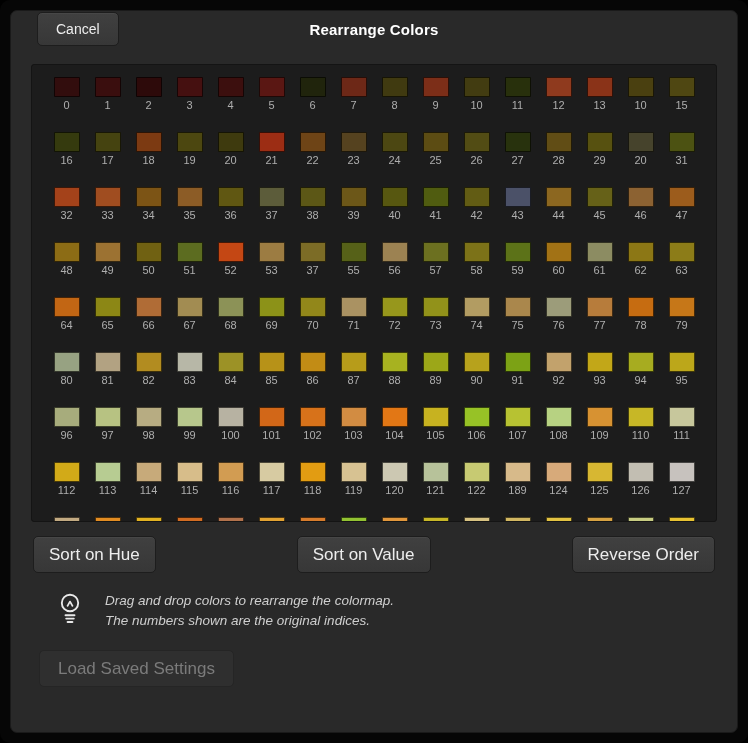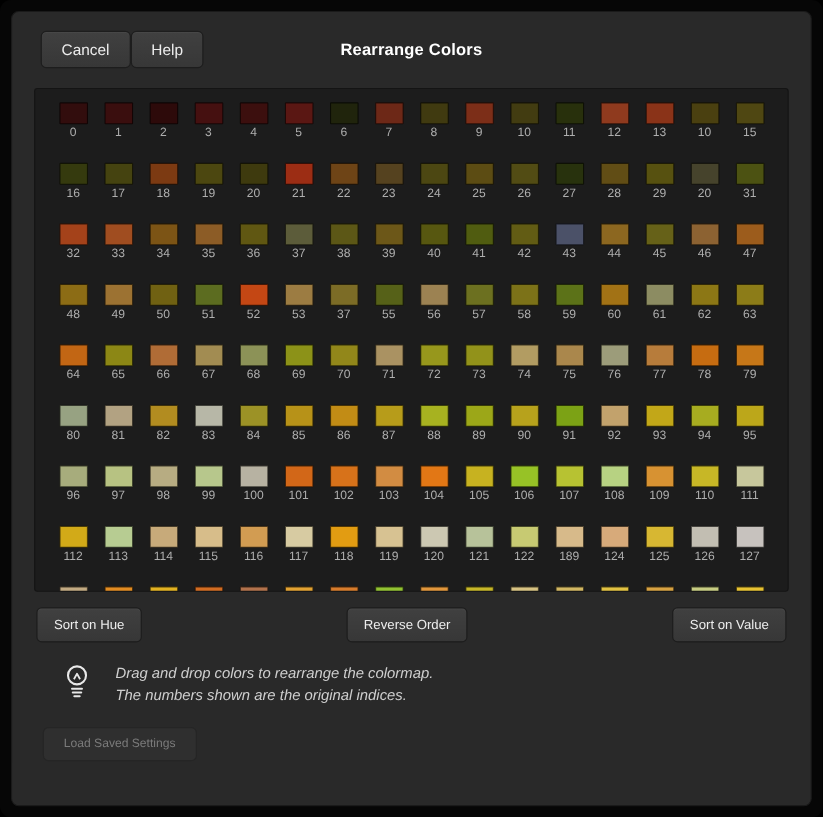--- a/index.html
+++ b/index.html
@@ -12,21 +12,21 @@
   .dialog{
     width:100%;height:100%;box-sizing:border-box;
     background:#292929;border-radius:7px;
     display:flex;flex-direction:column;overflow:hidden;
     border:1px solid #1a1a1a;
   }
 
   
   .header{
     position:relative;display:flex;align-items:center;
-    padding:17px 26px 10px;flex:0 0 auto;
+    padding:1px 26px 10px;gap:12px;flex:0 0 auto;
   }
   .btn{
     display:inline-flex;align-items:center;justify-content:center;gap:7px;
     background:linear-gradient(#404040,#373737);
     border:1px solid #1d1d1d;border-radius:5px;
     color:#ededed;font-size:14px;line-height:1;
     padding:9px 18px;cursor:pointer;white-space:nowrap;
     box-shadow:inset 0 1px 0 rgba(255,255,255,0.04);
   }
   .btn.disabled{
@@ -58,46 +58,45 @@
   }
   .idx{
     margin-top:3px;font-size:11px;color:#aeaeae;line-height:1;
   }
 
   
   .actions{
     display:flex;justify-content:space-between;align-items:center;
     margin:14px 22px 0;flex:0 0 auto;
   }
-  .actions .btn{font-size:12px;padding:9px 15px;}
+  .actions .btn{font-size:17px;padding:9px 15px;}
 
   
   .hint{
     display:flex;align-items:center;gap:22px;
     margin:18px 26px 0 46px;flex:0 0 auto;
   }
   .hint-text{
     font-style:italic;color:#cfcfcf;font-size:13.5px;line-height:1.5;
   }
 
   
   .settings{
     display:flex;gap:10px;margin:18px 28px 18px;flex:0 0 auto;
   }
-  .settings .btn{font-size:11px;padding:9px 18px;}
+  .settings .btn{font-size:17px;padding:9px 18px;}
 </style>
 </head>
 <body>
 
 <div class="frame">
   <div class="dialog">
 
     <div class="header">
       <button class="btn">Cancel</button>
-      <button class="btn">Help</button>
 
       <div class="title">Rearrange Colors</div>
 
     </div>
 
     <div class="palette-panel">
       <div class="palette-grid" id="palette-grid">
           <div class="cell">
             <div class="swatch" style="background: rgb(50, 13, 13);"></div>
             <div class="idx">0</div>
@@ -656,22 +655,22 @@
             <div class="swatch" style="background: rgb(199, 204, 130);"></div>
           </div>
           <div class="cell">
             <div class="swatch" style="background: rgb(231, 194, 50);"></div>
           </div>
         </div>
     </div>
 
     <div class="actions">
       <button class="btn">Sort on Hue</button>
+      <button class="btn">Sort on Value</button>
       <button class="btn">Reverse Order</button>
-      <button class="btn">Sort on Value</button>
     </div>
 
     <div class="hint">
       <span>
         <svg width="26" height="34" viewBox="0 0 26 34">
           <circle cx="13" cy="11" r="8.2" fill="none" stroke="#e8e8e8" stroke-width="1.9"></circle>
           <path d="M10.2 14.5 L13 9.5 L15.8 14.5" fill="none" stroke="#e8e8e8" stroke-width="1.6" stroke-linejoin="round"></path>
           <line x1="8.5" y1="23.2" x2="17.5" y2="23.2" stroke="#e8e8e8" stroke-width="1.9" stroke-linecap="round"></line>
           <line x1="9.2" y1="26.6" x2="16.8" y2="26.6" stroke="#e8e8e8" stroke-width="1.9" stroke-linecap="round"></line>
           <line x1="10.6" y1="30" x2="15.4" y2="30" stroke="#e8e8e8" stroke-width="1.9" stroke-linecap="round"></line>

